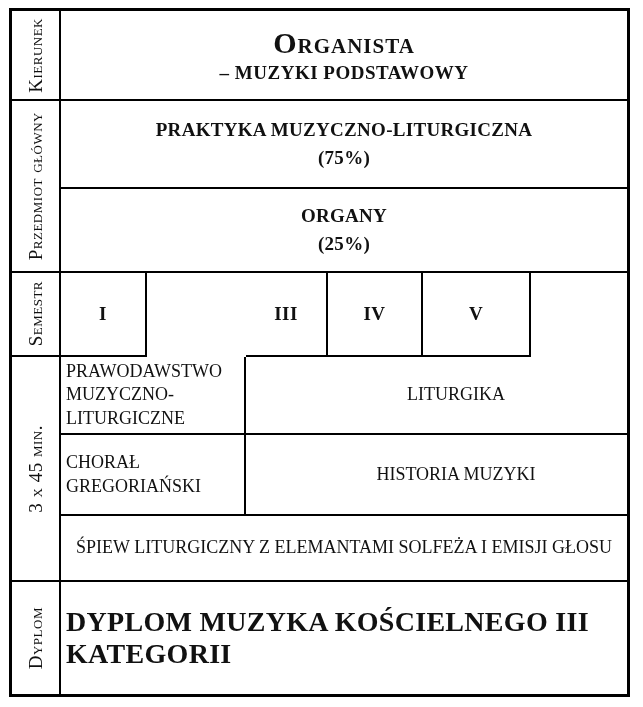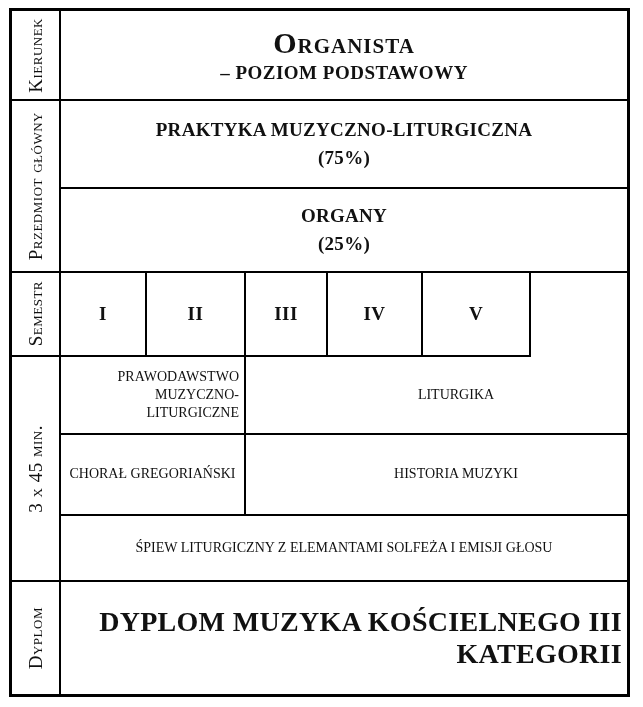--- a/index.html
+++ b/index.html
@@ -17,21 +17,21 @@
     border: 3px solid #000;
     box-sizing: border-box;
     display: grid;
     grid-template-columns: 49px 86px 99px 82px 95px 108px 1fr;
     grid-template-rows: 90px 88px 84px 84px 78px 81px 66px 1fr;
     background: #fff;
   }
   .cell {
     display: flex; flex-direction: column;
     align-items: center; justify-content: center;
-    text-align: right;
+    text-align: left;
     border-right: 2px solid #000;
     border-bottom: 2px solid #000;
     box-sizing: border-box;
     padding: 2px 5px;
     overflow: hidden;
   }
   .no-r { border-right: none; }
   .no-b { border-bottom: none; }
 
   
@@ -73,57 +73,54 @@
     letter-spacing: 0.5px;
     margin-top: 3px;
   }
   .subject-name, .subject-share {
     font-size: 19px;
     font-weight: bold;
     line-height: 1.45;
     letter-spacing: 0.3px;
   }
   .sem-num { font-size: 19px; font-weight: bold; letter-spacing: 0.5px; }
-  .plain { font-size: 14px; line-height: 1.3; }
+  .plain { font-size: 18px; line-height: 1.3; }
   .diploma { font-size: 28px; font-weight: bold; letter-spacing: 0.3px; }
 </style>
 </head>
 <body>
 
 <div class="page">
   <div class="curriculum-table">
 
     <div class="cell c1 r1">
       <span class="vtext">Kierunek</span>
     </div>
     <div class="cell c-all r1 no-r">
       <div class="title">Organista</div>
-      <div class="subtitle">– POZIOM PODSTAWOWY</div>
+      <div class="subtitle">– MUZYKI PODSTAWOWY</div>
     </div>
 
     <div class="cell c1 r2-3">
       <span class="vtext">Przedmiot główny</span>
     </div>
     <div class="cell c-all r2 no-r">
       <div class="subject-name">PRAKTYKA MUZYCZNO-LITURGICZNA</div>
       <div class="subject-share">(75%)</div>
     </div>
     <div class="cell c-all r3 no-r">
       <div class="subject-name">ORGANY</div>
       <div class="subject-share">(25%)</div>
     </div>
 
     <div class="cell c1 r4">
       <span class="vtext">Semestr</span>
     </div>
     <div class="cell r4" style="grid-column:2">
       <span class="sem-num">I</span>
-    </div>
-    <div class="cell r4" style="grid-column:3">
-      <span class="sem-num">II</span>
     </div>
     <div class="cell r4" style="grid-column:4">
       <span class="sem-num">III</span>
     </div>
     <div class="cell r4" style="grid-column:5">
       <span class="sem-num">IV</span>
     </div>
     <div class="cell r4" style="grid-column:6">
       <span class="sem-num">V</span>
     </div>

